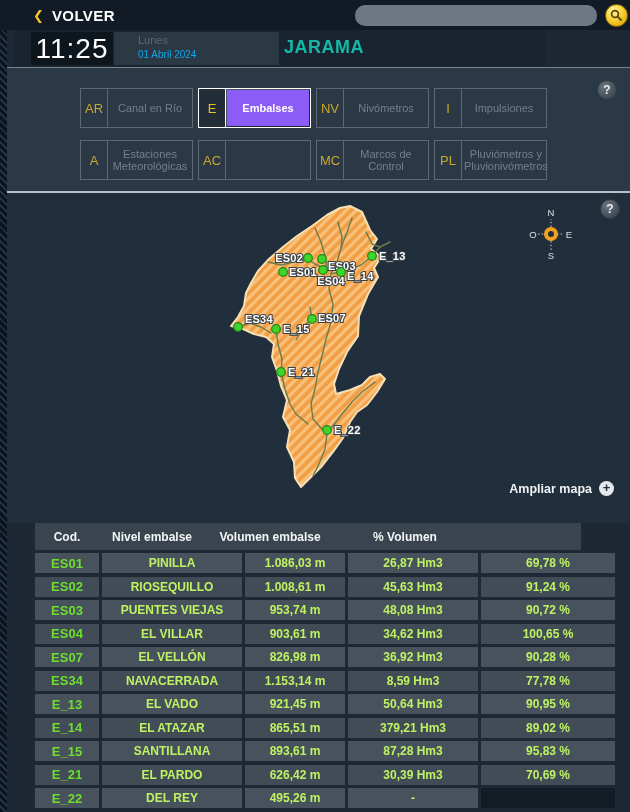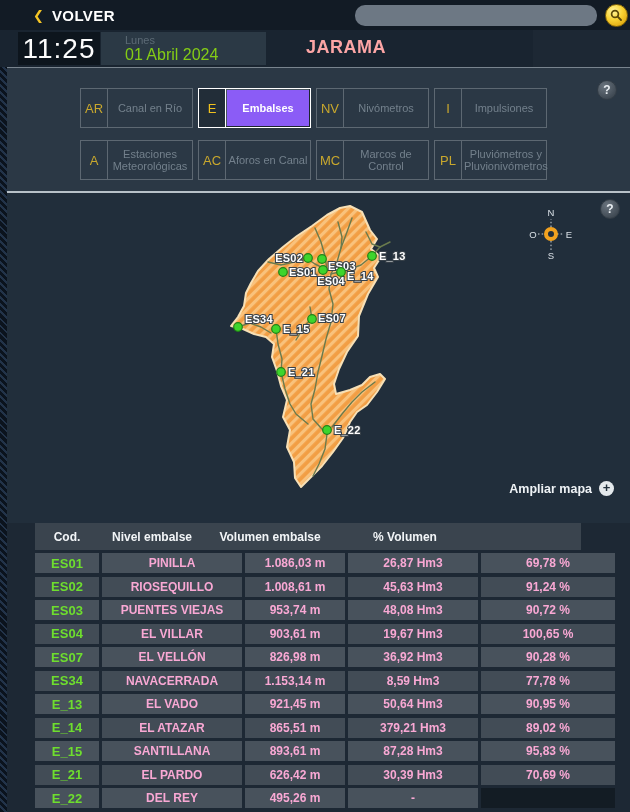--- a/index.html
+++ b/index.html
@@ -18,29 +18,29 @@
   .searchbtn{width:23px;height:23px;border-radius:50%;margin-right:2px;
              background:radial-gradient(circle at 35% 28%,#fff49c,#f8d233 45%,#dfa60e 85%);
              border:1px solid #8a6a08;display:flex;align-items:center;justify-content:center;
              box-sizing:border-box;cursor:pointer;}
 
   
   .strip{position:absolute;left:0;top:30px;width:7px;height:782px;
          background:repeating-linear-gradient(45deg,#0b131d 0 3px,#223349 3px 5px);}
 
   
-  .timebar{position:absolute;left:0;top:30px;width:533px;height:37px;background:#192430;}
+  .timebar{position:absolute;left:13px;top:30px;width:533px;height:37px;background:#192430;}
   .clock{position:absolute;left:18px;top:2px;width:82px;height:33px;background:#0d151d;
          color:#fdfdfd;font-size:28px;text-align:center;line-height:33px;letter-spacing:1px;}
   .datebox{position:absolute;left:101px;top:2px;width:165px;height:33px;background:#2b3945;
            box-sizing:border-box;padding:2px 12px 0 24px;}
   .day{color:#5c6a75;font-size:11px;line-height:13px;}
-  .date{color:#84cc16;font-size:16px;line-height:16px;}
-  .rivertitle{position:absolute;left:271px;top:7px;color:#fca5a5;font-size:18px;font-weight:bold;
-              letter-spacing:.5px;margin-left:35px;}
+  .date{color:#0ea5e9;font-size:10px;line-height:16px;}
+  .rivertitle{position:absolute;left:271px;top:7px;color:#14b8a6;font-size:18px;font-weight:bold;
+              letter-spacing:.5px;}
   .div1{position:absolute;left:7px;top:67px;width:623px;height:1px;background:#79848e;}
 
   
   .navpanel{position:absolute;left:7px;top:68px;width:623px;height:123px;background:#2b3845;}
   .navgrid{position:absolute;left:45px;top:20px;display:grid;
            grid-template-columns:repeat(4,113px);grid-auto-rows:40px;gap:12px 5px;margin-left:28px;}
   .nbtn{display:flex;border:1px solid #5d6872;box-sizing:border-box;cursor:pointer;}
   .nbtn .code{width:26px;flex:0 0 26px;border-right:1px solid #5d6872;color:#c9a82d;
               font-size:13px;display:flex;align-items:center;justify-content:center;}
   .nbtn .lbl{flex:1;color:#73808c;font-size:11px;line-height:12.5px;display:flex;
@@ -73,21 +73,21 @@
   .plusicon{width:15px;height:15px;border-radius:50%;background:#e4e9ec;color:#22303c;
             font-size:13px;font-weight:bold;line-height:14px;text-align:center;}
 
   
   .tablesec{position:absolute;left:35px;top:523px;width:546px;}
   .thead{display:flex;gap:3px;background:#3a444e;height:27px;margin-bottom:3px;}
   .thead .hcell{color:#f2f5f7;font-size:12px;font-weight:bold;display:flex;align-items:center;
                 justify-content:center;}
   .trow{display:flex;gap:3px;height:20px;margin-bottom:3.5px;cursor:pointer;}
   .trow .cell{background:#48525c;display:flex;align-items:center;justify-content:center;
-              color:#f9a8d4;font-size:12px;font-weight:bold;}
+              color:#bef264;font-size:12px;font-weight:bold;}
   .trow.alt .cell{background:#424c56;}
   .trow .cell.c-cod{color:#6ede2e;font-size:13px;}
   .trow .cell.empty{background:#131c24;}
   .c0{width:64px;flex:0 0 64px;}
   .c1{width:140px;flex:0 0 140px;}
   .c2{width:100px;flex:0 0 100px;}
   .c3{width:130px;flex:0 0 130px;}
   .c4{width:134px;flex:0 0 134px;}
 </style>
 </head>
@@ -140,21 +140,20 @@
         <div class="nbtn">
     <span class="code">I</span>
     <span class="lbl">Impulsiones</span>
   </div>
         <div class="nbtn">
     <span class="code">A</span>
     <span class="lbl">Estaciones Meteorológicas</span>
   </div>
         <div class="nbtn">
     <span class="code">AC</span>
-    <span class="lbl">Aforos en Canal</span>
   </div>
         <div class="nbtn">
     <span class="code">MC</span>
     <span class="lbl">Marcos de Control</span>
   </div>
         <div class="nbtn">
     <span class="code">PL</span>
     <span class="lbl">Pluviómetros y Pluvionivómetros</span>
   </div>
       </div>
@@ -263,21 +262,21 @@
     <span class="cell c0 c-cod">ES03</span>
     <span class="cell c1">PUENTES VIEJAS</span>
     <span class="cell c2">953,74 m</span>
     <span class="cell c3">48,08 Hm3</span>
     <span class="cell c4">90,72 %</span>
   </div>
         <div class="trow alt">
     <span class="cell c0 c-cod">ES04</span>
     <span class="cell c1">EL VILLAR</span>
     <span class="cell c2">903,61 m</span>
-    <span class="cell c3">19,67 Hm3</span>
+    <span class="cell c3">34,62 Hm3</span>
     <span class="cell c4">100,65 %</span>
   </div>
         <div class="trow">
     <span class="cell c0 c-cod">ES07</span>
     <span class="cell c1">EL VELLÓN</span>
     <span class="cell c2">826,98 m</span>
     <span class="cell c3">36,92 Hm3</span>
     <span class="cell c4">90,28 %</span>
   </div>
         <div class="trow alt">

